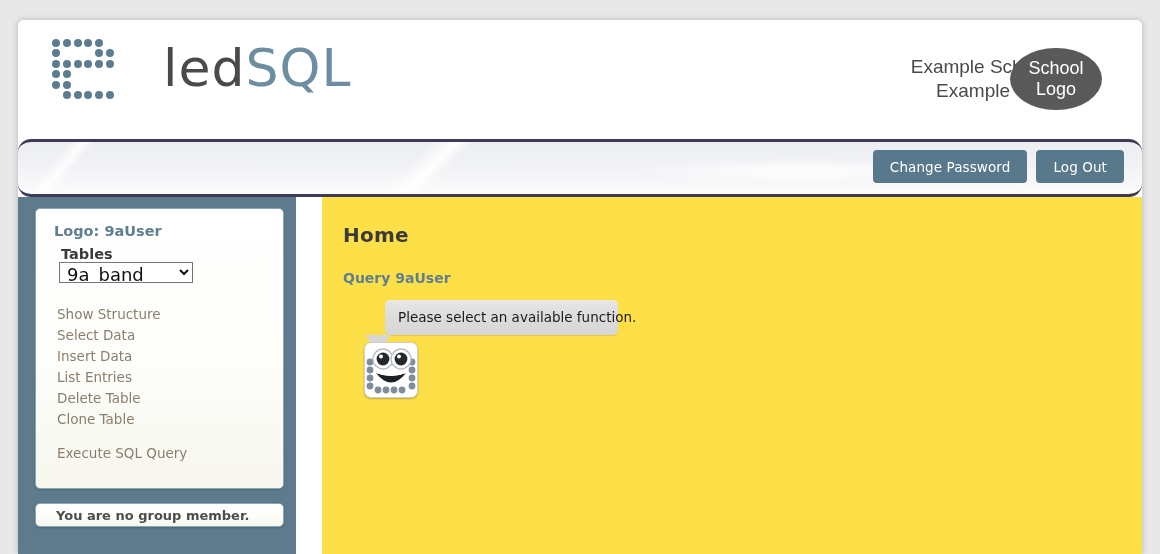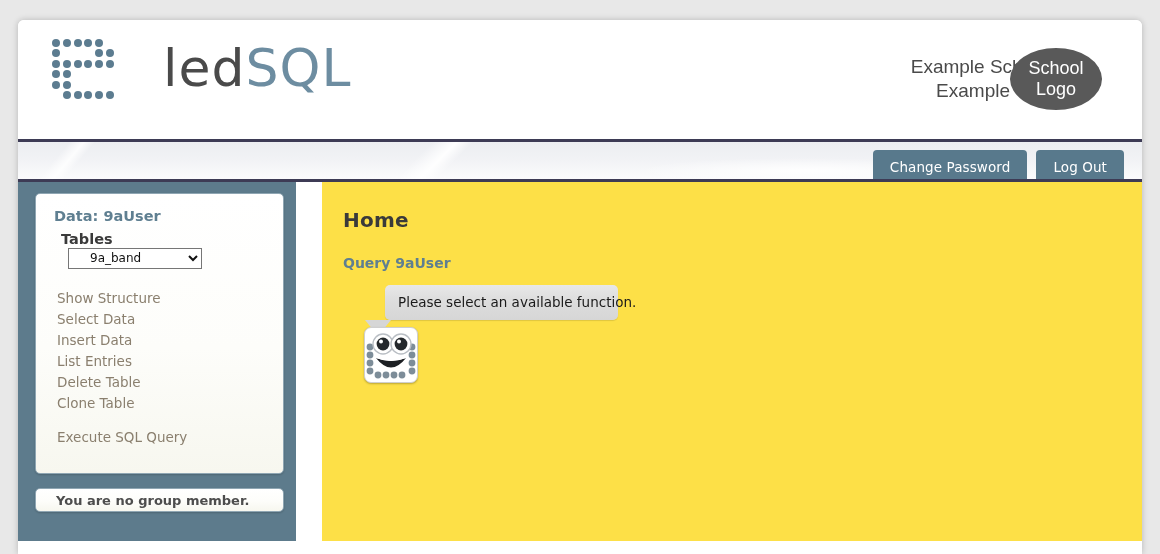--- a/index.html
+++ b/index.html
@@ -117,25 +117,26 @@
     font-size: 18px;
     line-height: 1.18;
     font-family: "Liberation Sans", sans-serif;
     position: relative;
     z-index: 2;
   }
 
   
   #navbar {
     position: relative;
-    height: 43px;
+    height: 58px;
     background: linear-gradient(180deg, #eceef1 0%, #f1f2f5 45%, #fbfbfc 100%);
     border-top: 3px solid #3d3b55;
     border-bottom: 3px solid #3d3b55;
     overflow: hidden;
+    border-radius: 13px;
   }
   #nav-streak-1 {
     position: absolute;
     left: 330px; top: -20px;
     width: 160px; height: 90px;
     background: linear-gradient(115deg, rgba(255,255,255,0) 40%, rgba(255,255,255,0.95) 52%, rgba(255,255,255,0) 60%);
     transform: skewX(-28deg);
     pointer-events: none;
   }
   #nav-streak-2 {
@@ -217,27 +218,27 @@
     font-size: 14.5px;
     font-weight: bold;
     color: #3a3a3a;
     margin-left: 7px;
     margin-bottom: 0;
   }
 
   #table-select {
     width: 134px;
     height: 21px;
-    font-size: 12px;
+    font-size: 18px;
     font-family: "DejaVu Sans", "Liberation Sans", sans-serif;
-    margin-left: 14px;
+    margin-left: 5px;
     border: 1px solid #767676;
     background: #ffffff;
     color: #111;
-    padding-left: 17px;
+    padding-left: 3px;
     border-radius: 0;
   }
 
   #sidebar-menu {
     margin-top: 19px;
     margin-left: 3px;
   }
   .menu-link {
     display: block;
     font-size: 13.5px;
@@ -406,21 +407,21 @@
       <button class="nav-btn">Change Password</button>
       <button class="nav-btn">Log Out</button>
     </div>
   </div>
 
   <div id="body-area">
 
     <div id="sidebar">
 
       <div id="tables-panel" class="panel">
-        <div id="sidebar-user">Data: 9aUser</div>
+        <div id="sidebar-user">Logo: 9aUser</div>
         <div id="sidebar-tables-label">Tables</div>
 
         <select id="table-select"><option value="9a_band">9a_band</option></select>
 
         <div id="sidebar-menu">
           <a class="menu-link" href="#">Show Structure</a>
           <a class="menu-link" href="#">Select Data</a>
           <a class="menu-link" href="#">Insert Data</a>
           <a class="menu-link" href="#">List Entries</a>
           <a class="menu-link" href="#">Delete Table</a>

